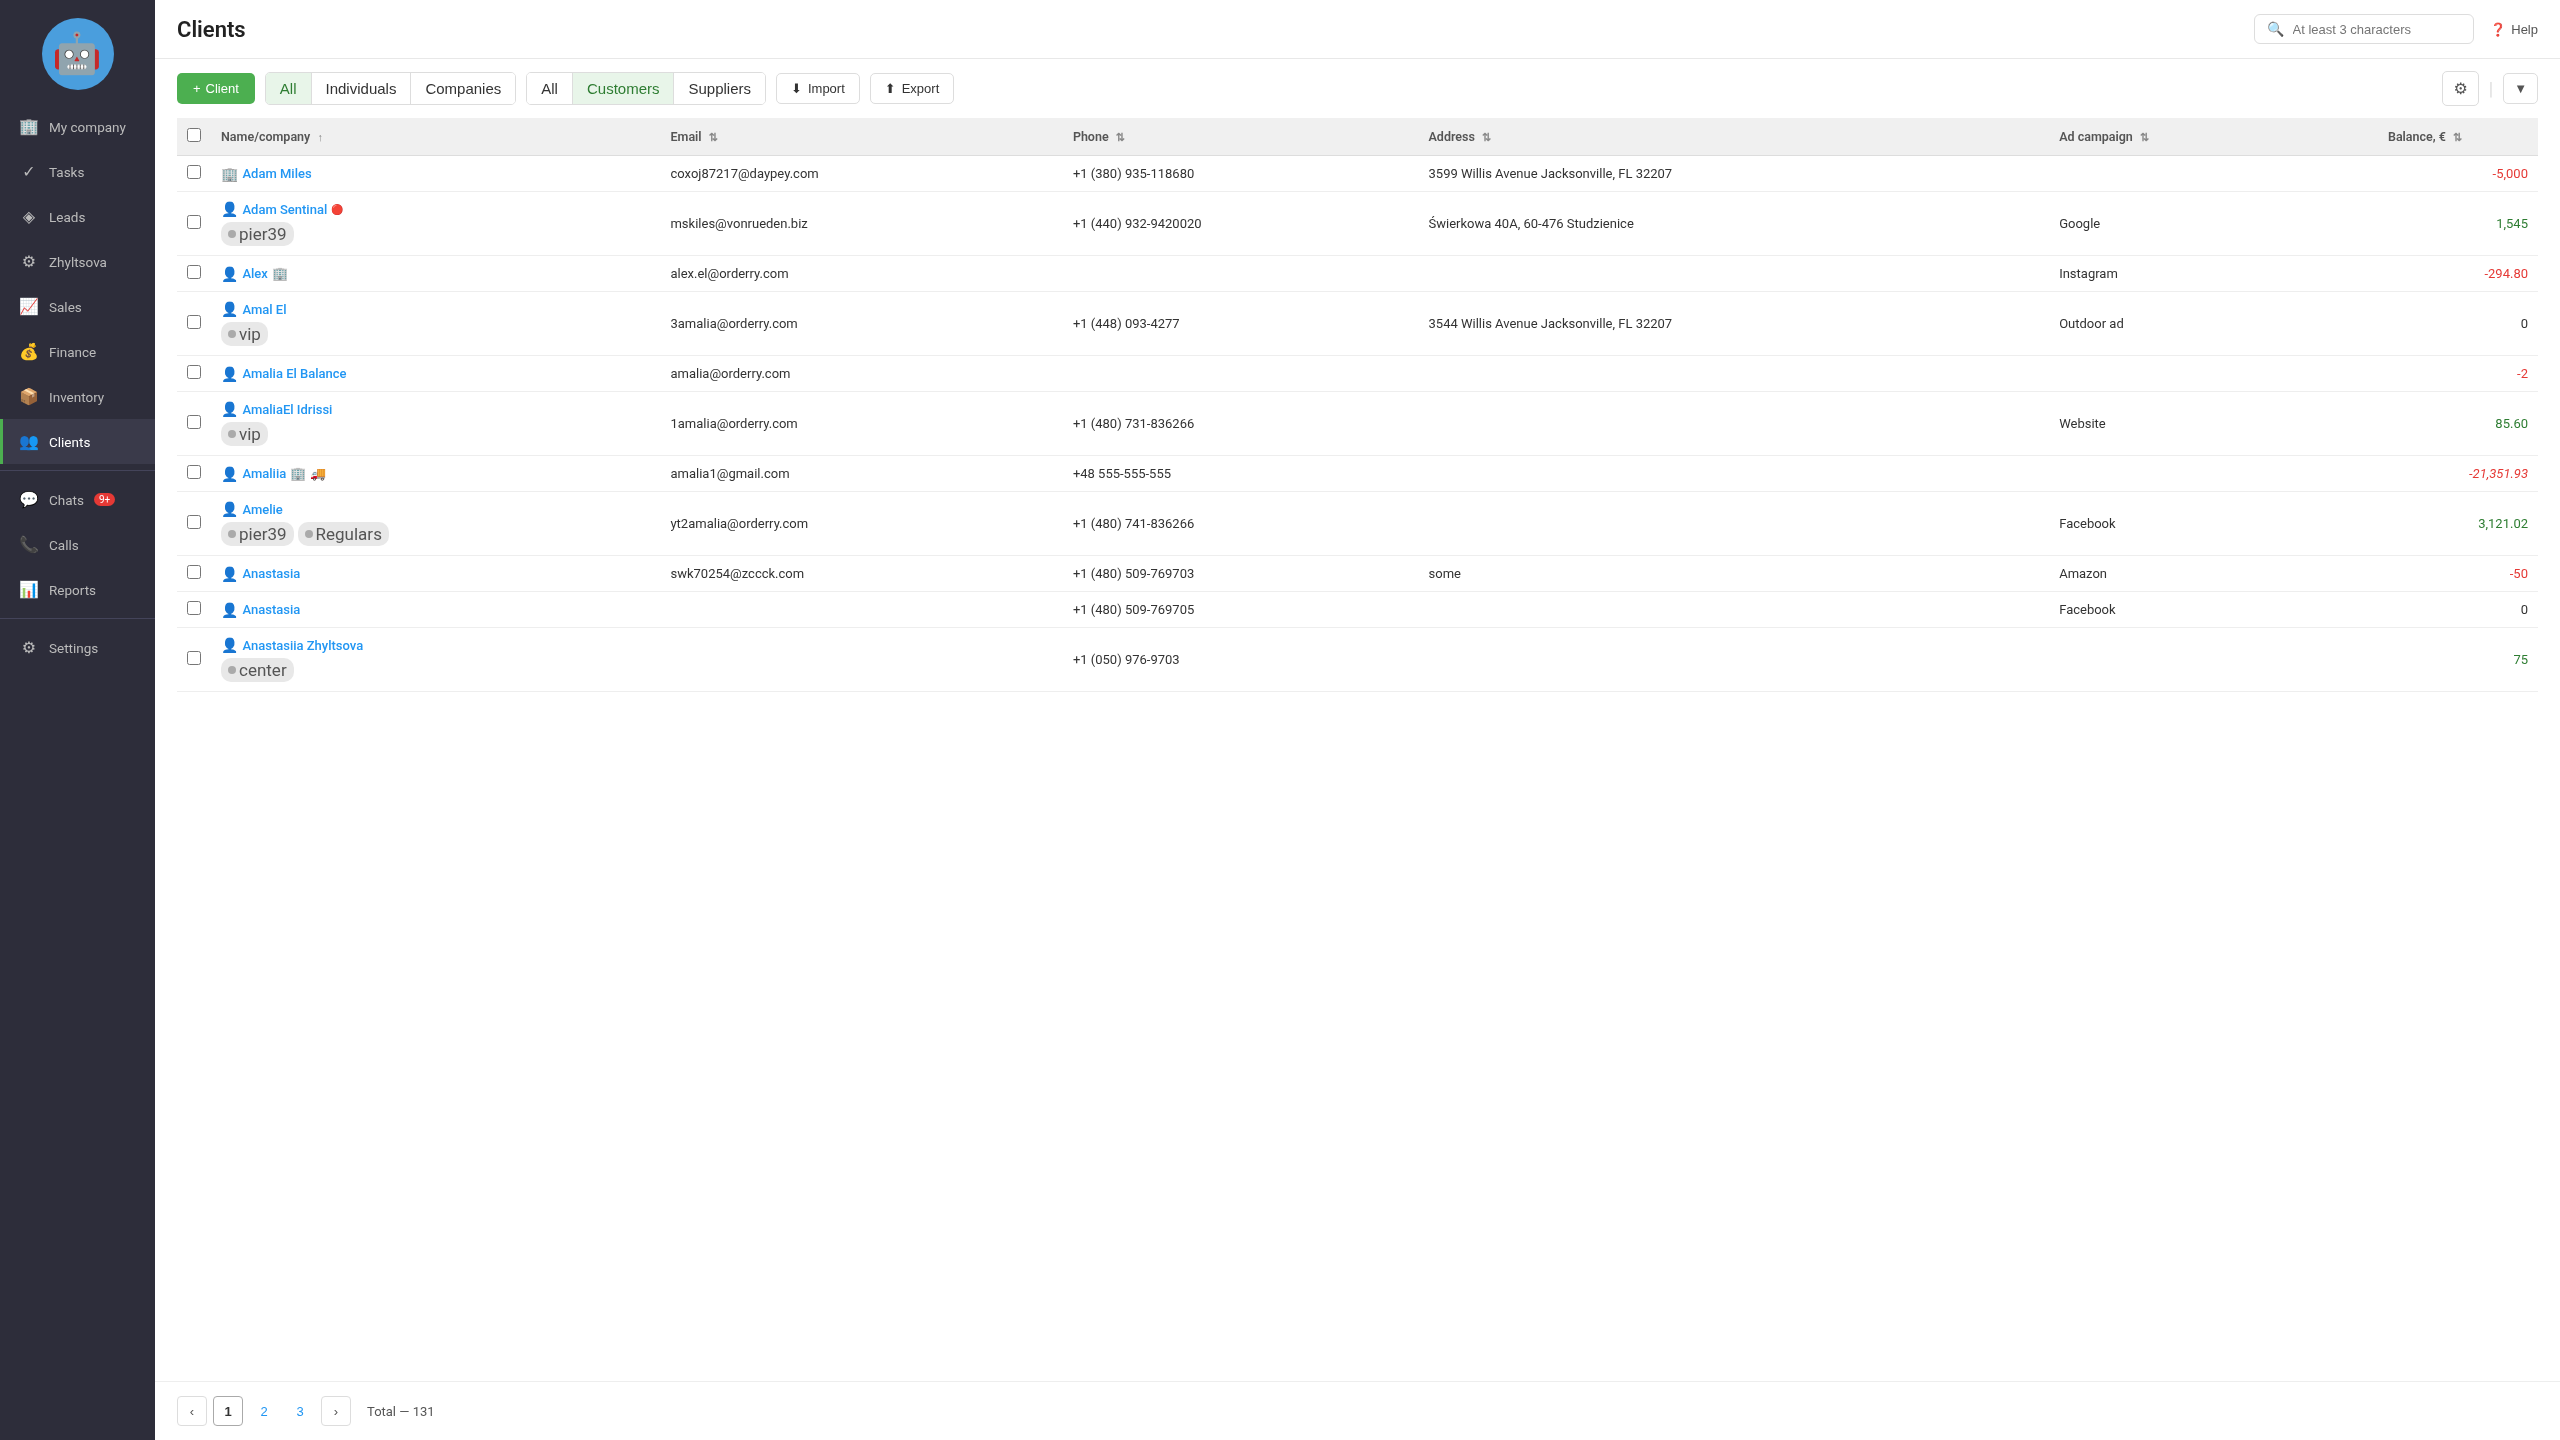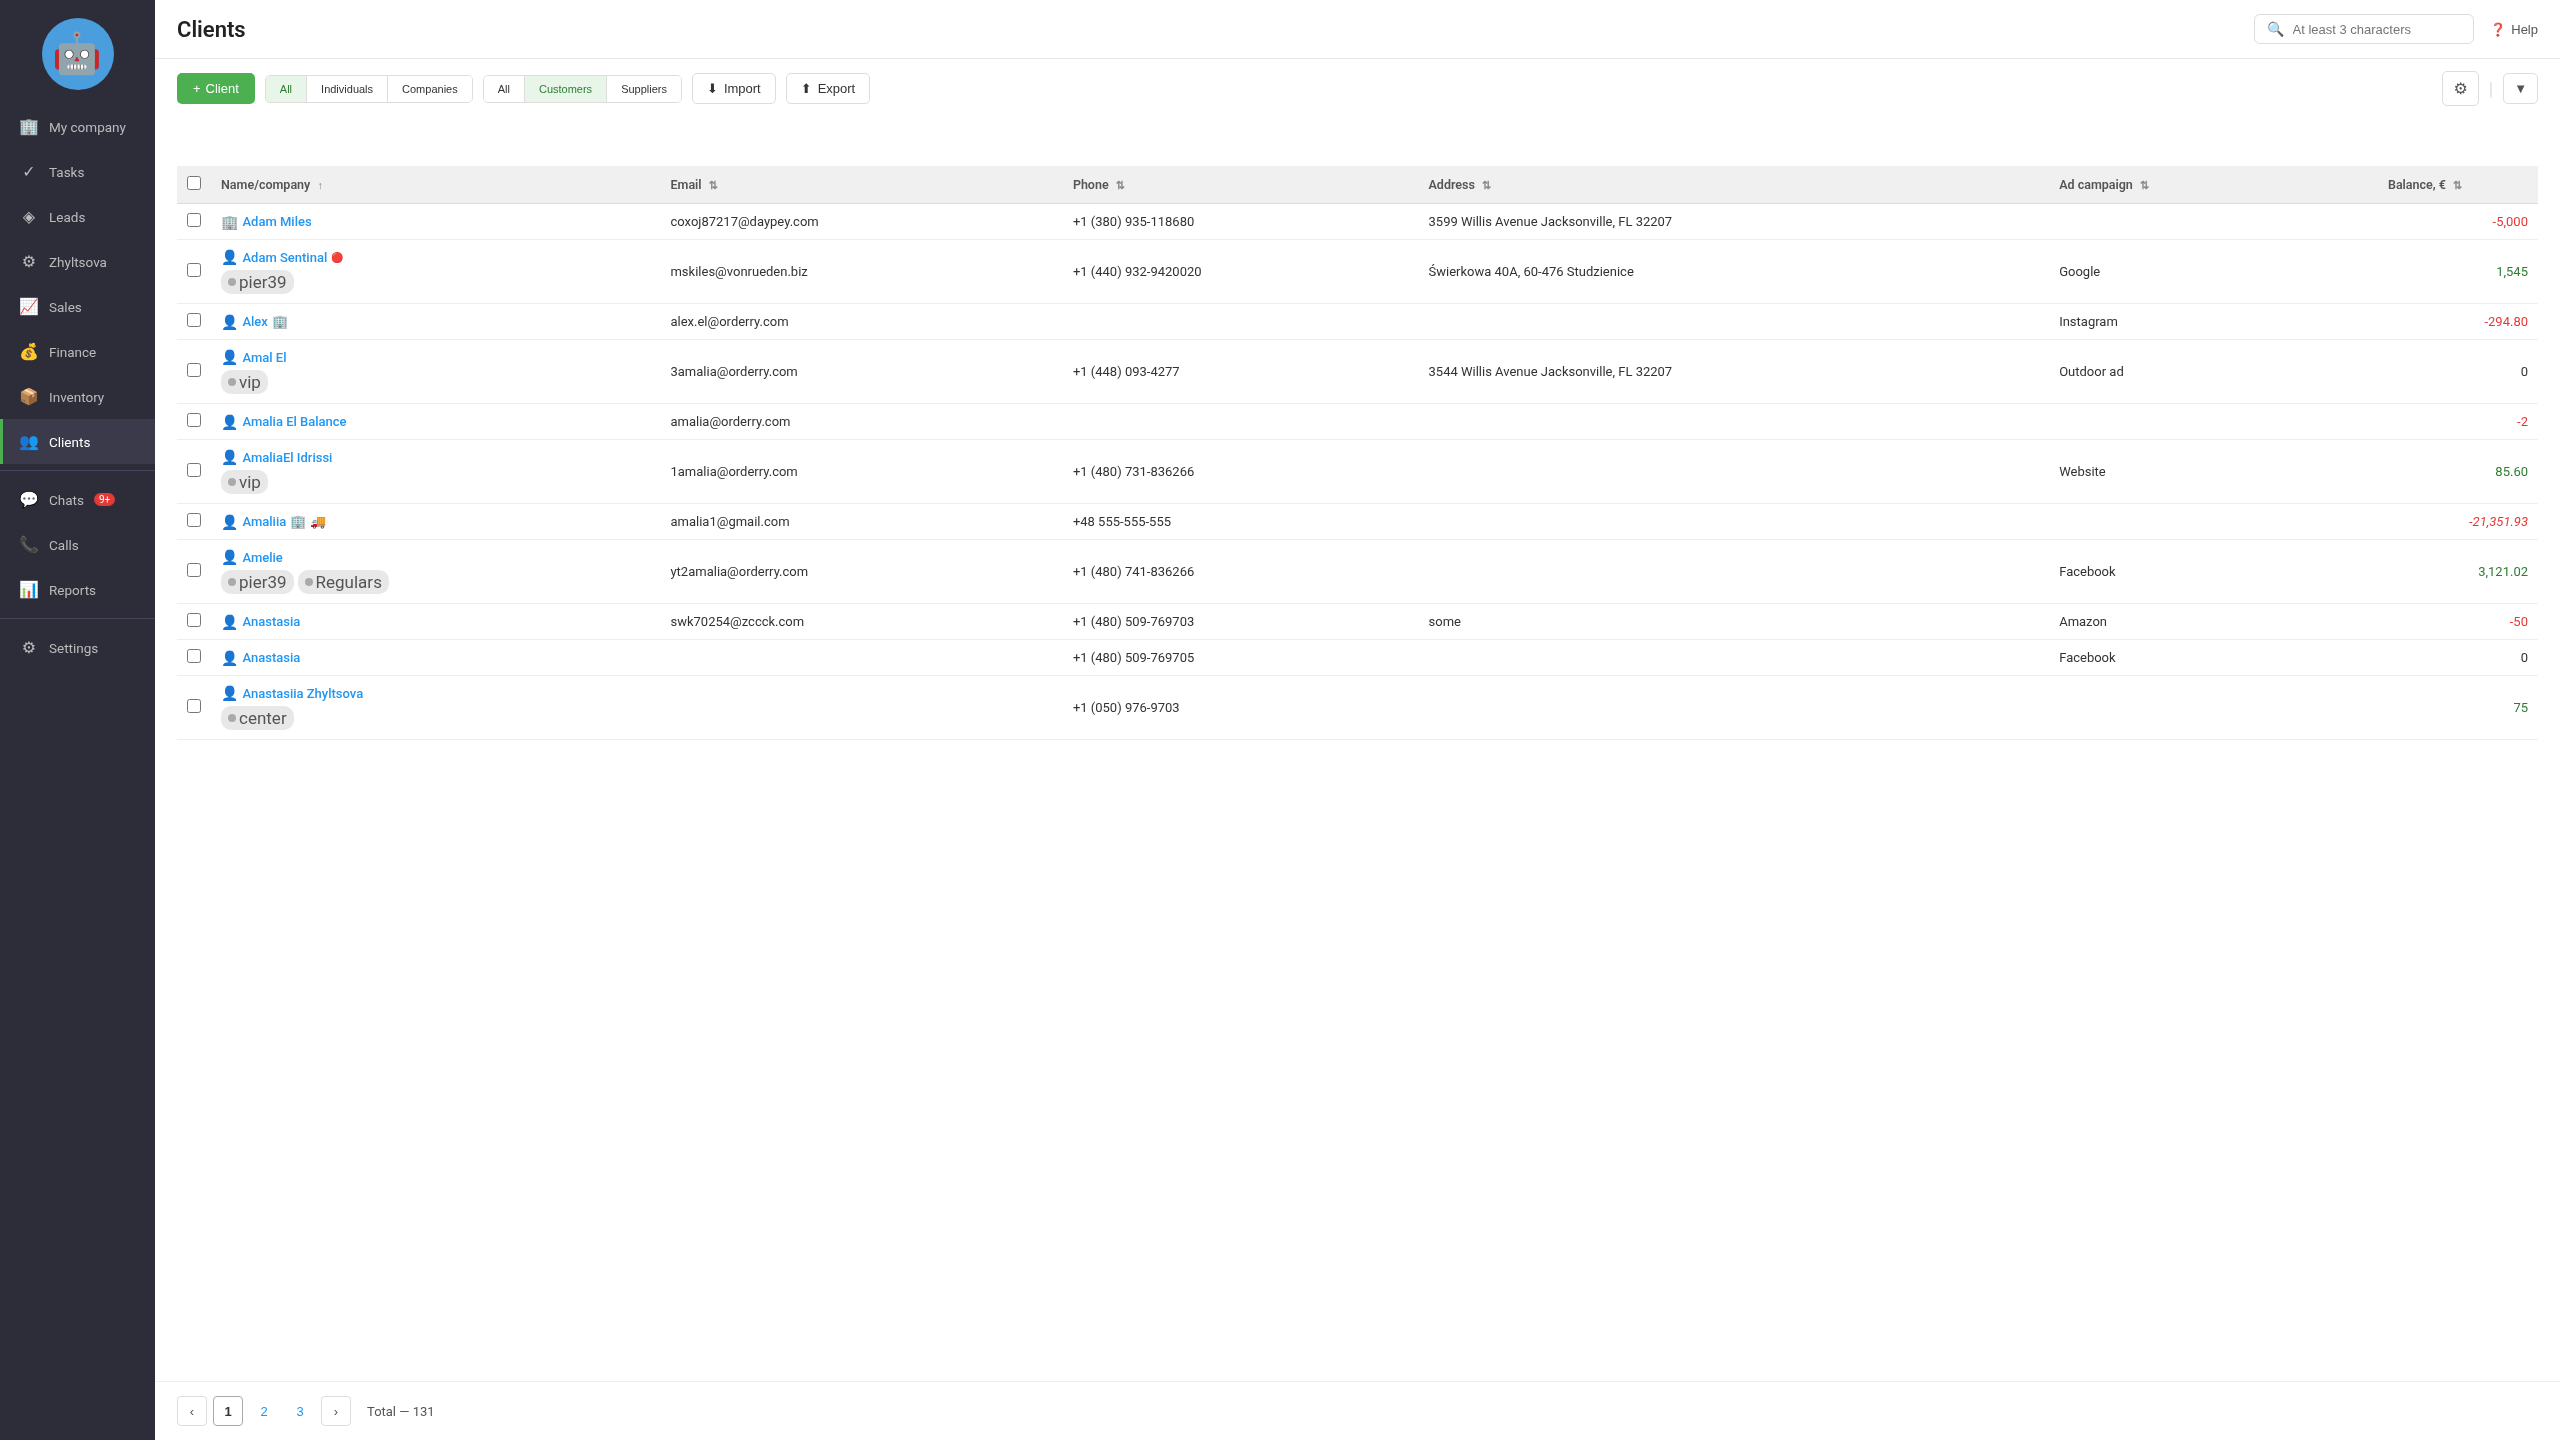--- a/index.html
+++ b/index.html
@@ -127,21 +127,21 @@
       border: 1px solid #ddd;
       border-radius: 5px;
       overflow: hidden;
     }
     .filter-btn {
       padding: 7px 14px;
       background: #fff;
       border: none;
       border-right: 1px solid #ddd;
       cursor: pointer;
-      font-size: 11px;
+      font-size: 15px;
       color: #333;
     }
     .filter-btn:last-child { border-right: none; }
     .filter-btn.active { background: #e8f5e9; color: #2e7d32; font-weight: 500; }
     .action-btn {
       display: flex;
       align-items: center;
       gap: 6px;
       padding: 7px 14px;
       background: #fff;
@@ -165,21 +165,20 @@
     
     #table-container {
       flex: 1;
       overflow-y: auto;
       padding: 0 22px;
     }
     table {
       width: 100%;
       border-collapse: collapse;
       font-size: 13px;
-      margin-top: 48px;
     }
     thead tr {
       background: #f0f0f0;
       border-bottom: 1px solid #ddd;
     }
     thead th {
       padding: 10px 10px;
       text-align: left;
       color: #555;
       font-weight: 600;

